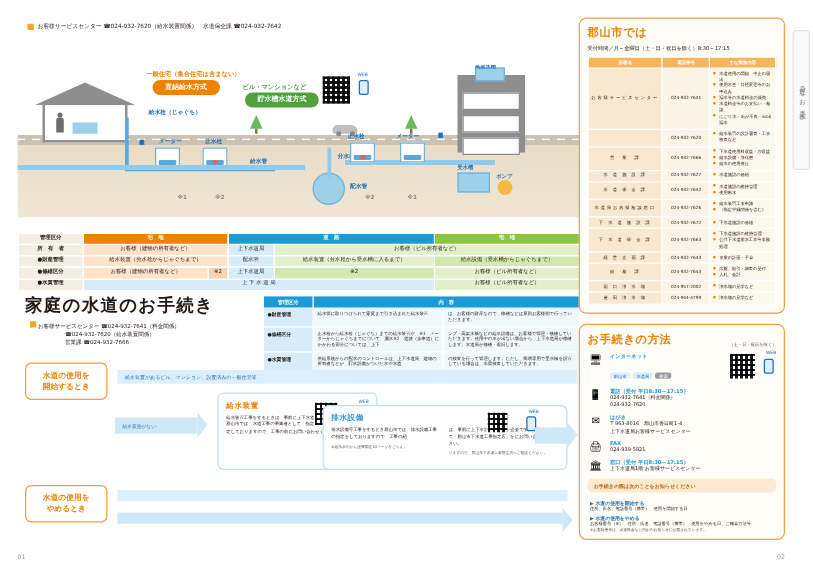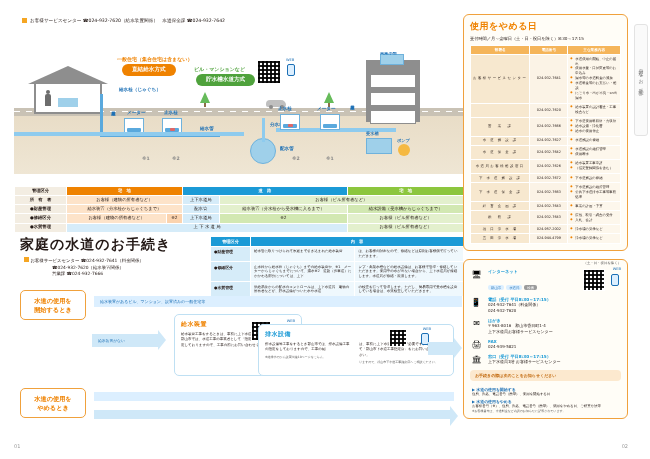--- a/index.html
+++ b/index.html
@@ -467,21 +467,21 @@
 やめるとき</div>
         <div class="flow-bar" style="left:80px; top:104px; width:360px; height:9px;"></div>
         <div class="arrow-r" style="left:80px; top:122px; width:356px; height:9px;"></div>
       </div>
     </div>
   </div>
 
   <div class="side">
 
     <div class="side-box">
-      <div class="side-title">使用をやめる日</div>
+      <div class="side-title">郡山市では</div>
       <div class="side-sub">受付時間／月～金曜日（土・日・祝日を除く）8:30～17:15</div>
       <table class="ctable">
         <thead>
           <tr>
             <th>部署名</th>
             <th>電話番号</th>
             <th>主な業務内容</th>
           </tr>
         </thead>
         <tbody>
@@ -601,20 +601,21 @@
                 <ul>
                   <li>浄水場の見学など</li>
                 </ul>
               </td>
             </tr>
           </tbody>
       </table>
     </div>
 
     <div class="side-box2">
+      <div class="side-title">お手続きの方法</div>
       <div style="position:relative;">
         <div class="qr" style="position:absolute; right:16px; top:4px; width:22px;height:22px;"></div>
         <div class="qr-cap" style="position:absolute; right:0px; top:2px;">WEB</div>
         <div class="phone-ic" style="position:absolute; right:2px; top:9px;"></div>
         <div style="position:absolute; right:0px; top:-4px; font-size:3.4px; color:#555;">（土・日・祝日を除く）</div>
       </div>
       <div>
           <div class="method-row">
             <div class="m-icon" style="font-size: 8px;">🖥</div>
             <div class="m-body">

